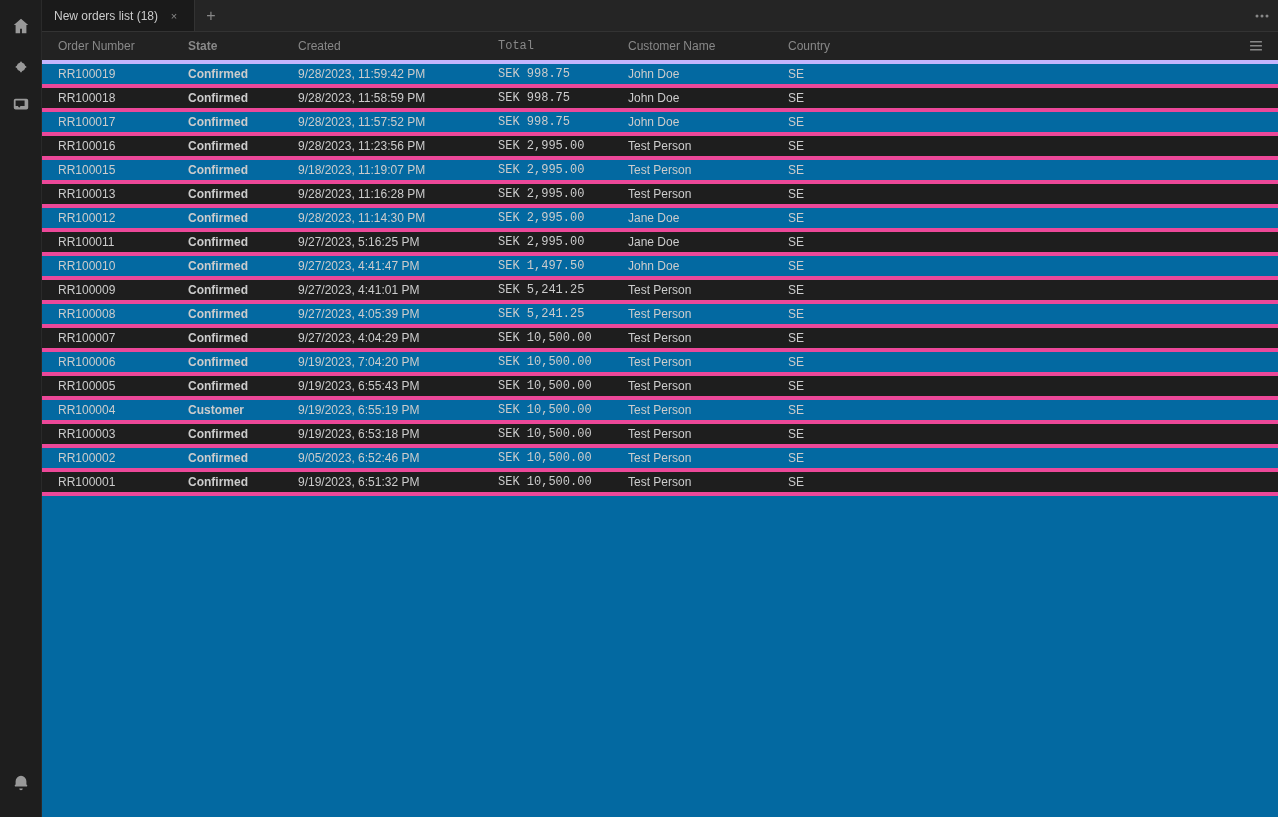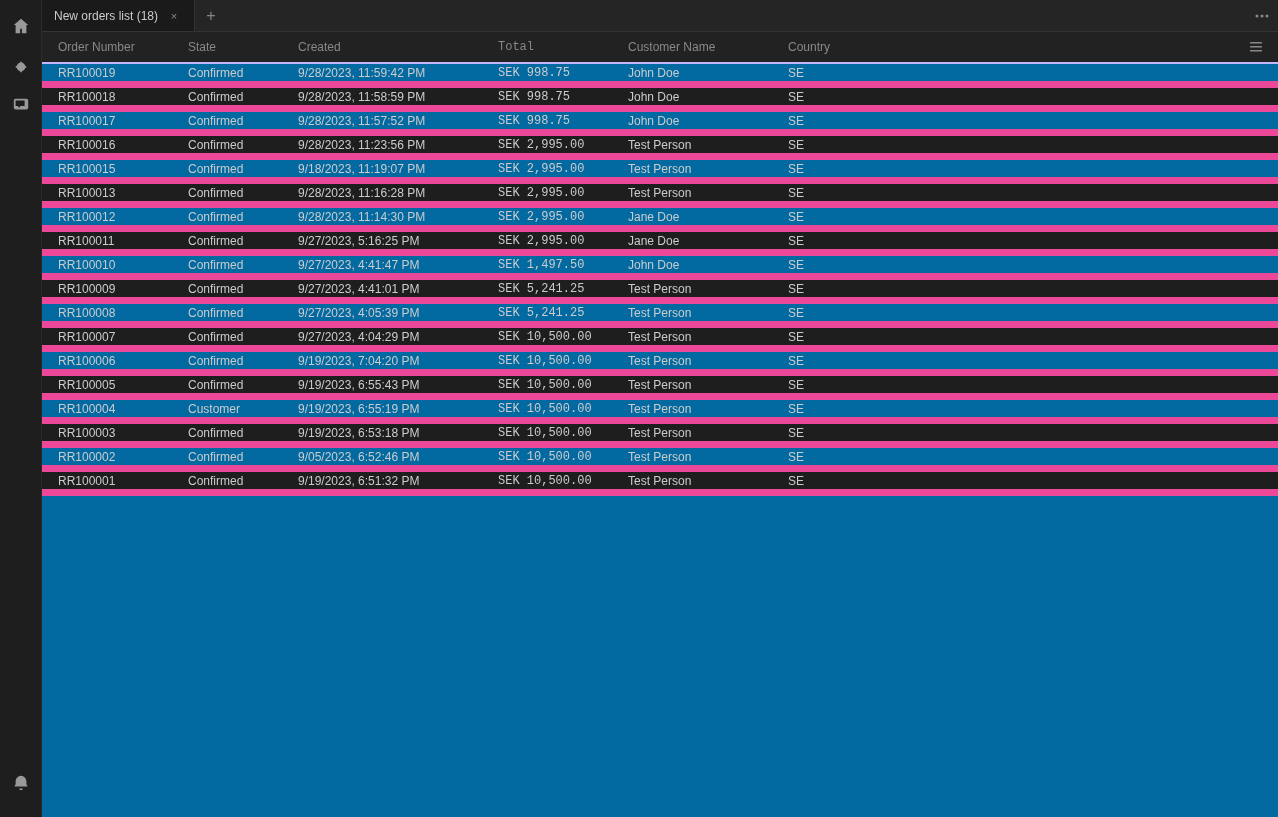--- a/index.html
+++ b/index.html
@@ -118,58 +118,58 @@
       color: #888;
       cursor: pointer;
     }
 
     
     .column-header {
       display: flex;
       align-items: center;
       height: 32px;
       background-color: #222;
-      border-bottom: 2px solid #c4b5fd;
+      border-bottom: 4px solid #c4b5fd;
       padding: 0 8px;
       flex-shrink: 0;
       text-align: center;
     }
 
     .col-header-cell {
       color: #888;
       font-size: 12px;
       font-weight: 500;
       padding: 0 8px;
       display: flex;
       align-items: center;
       gap: 4px;
       cursor: pointer;
       user-select: none;
     }
 
     .col-order-number { width: 130px; }
-    .col-state { width: 110px; }
+    .col-state { width: 110px; font-weight: bold; }
     .col-created { width: 200px; }
     .col-total { width: 130px; font-family: Liberation Mono, monospace; }
     .col-customer { width: 160px; }
     .col-country { width: 100px; }
 
     
     .table-body {
       flex: 1;
       overflow-y: auto;
       overflow-x: hidden;
     }
 
     .table-row {
       display: flex;
       align-items: center;
       height: 24px;
       padding: 0 8px;
-      border-bottom: 7px solid #ec4899;
+      border-bottom: 4px solid #ec4899;
       cursor: pointer;
     }
 
     .table-row:nth-child(even) {
       background-color: #1e1e1e;
     }
 
     .table-cell {
       font-size: 12px;
       color: #ccc;

